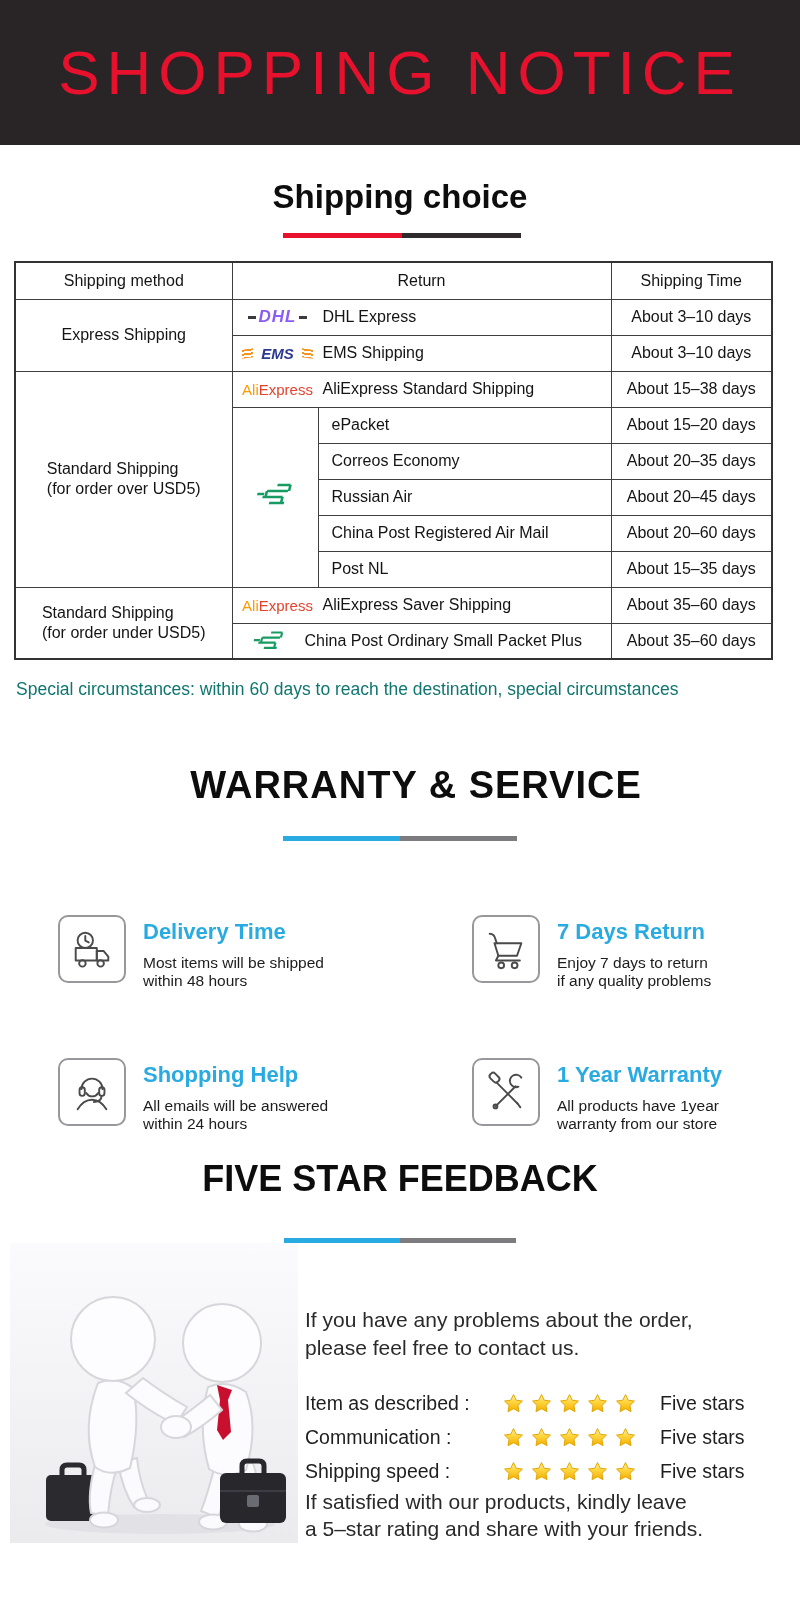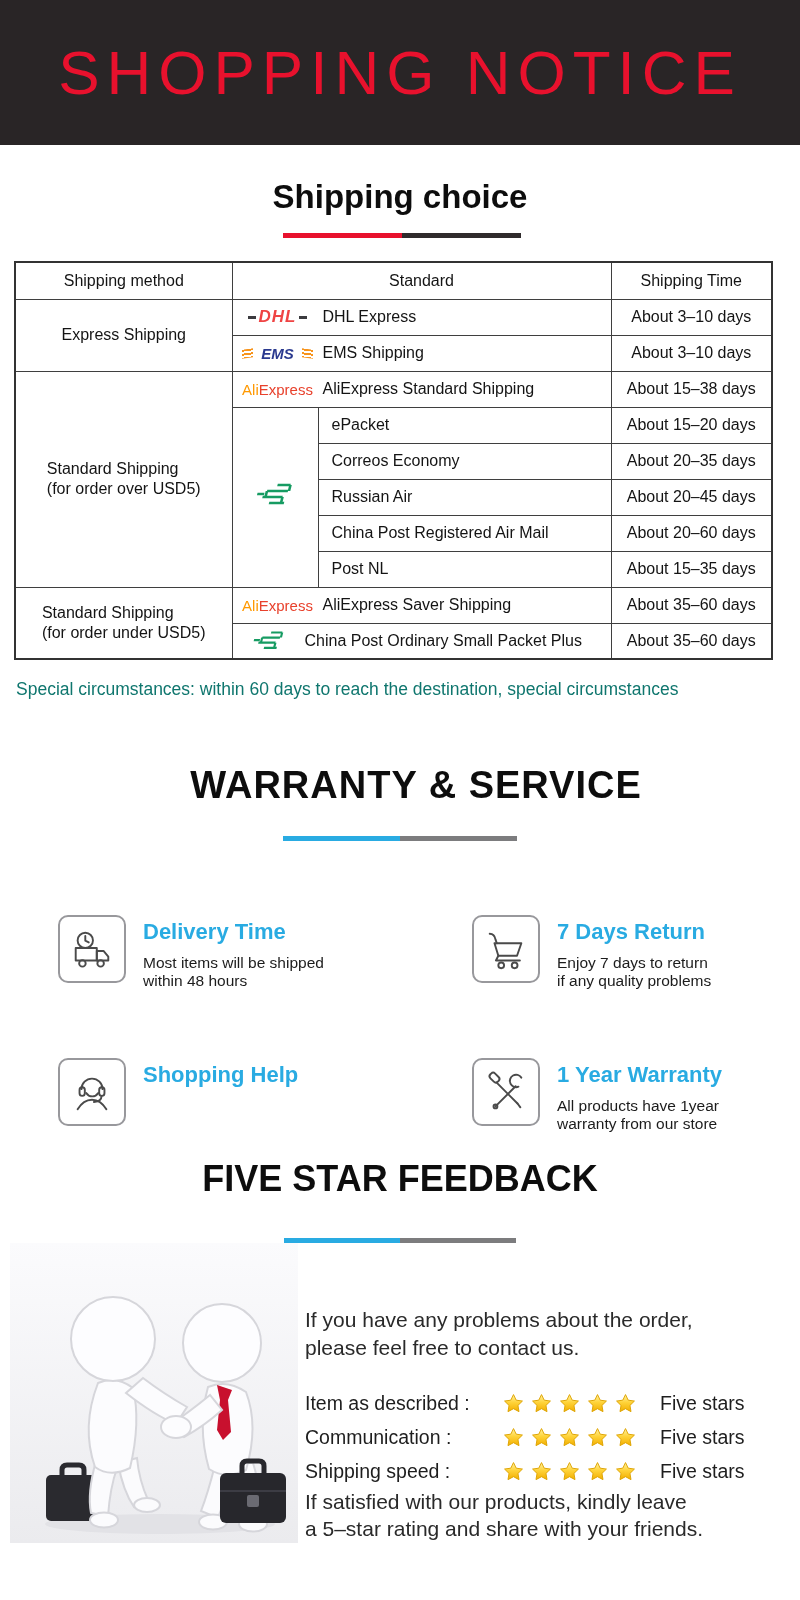--- a/index.html
+++ b/index.html
@@ -37,21 +37,21 @@
   td.method .mwrap { display:inline-block; text-align:left; line-height:1.22; }
   td.courier { padding:0; }
   .crow { display:flex; align-items:center; height:100%; }
   .logo-box { width:90px; flex:0 0 90px; display:flex; align-items:center; justify-content:center; }
   .cname { font-size:16px; color:#141414; }
   td.subname { padding-left:13px; }
   td.time { text-align:center; }
   td.cpcell { text-align:center; }
 
   
-  .dhl { display:inline-flex; align-items:center; gap:3px; color:#ef4444; }
+  .dhl { display:inline-flex; align-items:center; gap:3px; color:#8b5cf6; }
   .dhl b { font-style:italic; font-weight:800; font-size:17px; letter-spacing:1px; }
   .dhl i { display:inline-block; width:8px; height:3px; background:#3b3b3f; }
   .ems { display:inline-flex; align-items:center; gap:8px; }
   .ems b { font-style:italic; font-weight:800; font-size:15px; color:#2b3a8f; }
   .wing { display:inline-block; width:11px; height:9px;
     background:repeating-linear-gradient(to bottom,#f7941d 0 2px,transparent 2px 4px); }
   .wing.l { transform:skewY(-8deg); } .wing.r { transform:skewY(8deg); }
   .alilogo { font-size:15px; font-weight:500; white-space:nowrap; }
   .alilogo .a1 { color:#ff9900; } .alilogo .a2 { color:#e8412c; }
   .cp-emblem { display:inline-block; }
@@ -115,21 +115,21 @@
   <table class="ship">
     <colgroup>
         <col style="width:217px">
         <col style="width:86px">
         <col style="width:293px">
         <col style="width:161px">
       </colgroup>
     <tbody>
         <tr class="hd">
       <th class="red">Shipping method</th>
-      <th class="red" colspan="2">Standard</th>
+      <th class="red" colspan="2">Return</th>
       <th class="red">Shipping Time</th>
     </tr>
     <tr>
       <td class="method" rowspan="2"><span class="mwrap">Express Shipping</span></td>
       <td class="courier" colspan="2">
             <div class="crow">
         <span class="logo-box">
                 <span class="dhl">
                   <i></i>
                   <b>DHL</b>
@@ -291,20 +291,24 @@
         <path d="M13 21 a11 11 0 0 1 22 0"></path>
         <rect x="11" y="19" width="5.5" height="9" rx="2.7"></rect>
         <rect x="31.5" y="19" width="5.5" height="9" rx="2.7"></rect>
         <path d="M18 25 a7.5 8 0 0 0 12.5 0"></path>
         <path d="M34 28 q0 6 -8 6.5"></path>
         <path d="M9 42 q6 -10 15 -10 q9 0 15 10"></path>
       </svg>
       </span>
     <div>
       <div class="f-title">Shopping Help</div>
+      <div class="f-desc">
+        <span>All emails will be answered</span>
+        <span>within 24 hours</span>
+      </div>
     </div>
   </div>
 
   <div class="feature" id="feat-3">
     <span class="icon-box">
       <svg width="46" height="46" viewBox="0 0 48 48">
         <rect x="6.5" y="5.5" width="11" height="7" rx="3" transform="rotate(45 12 9)"></rect>
         <line x1="14" y1="14" x2="36" y2="36"></line>
         <line x1="36" y1="36" x2="39" y2="40"></line>
         <path d="M40 9 a6.5 6.5 0 1 0 -3 9.5"></path>

